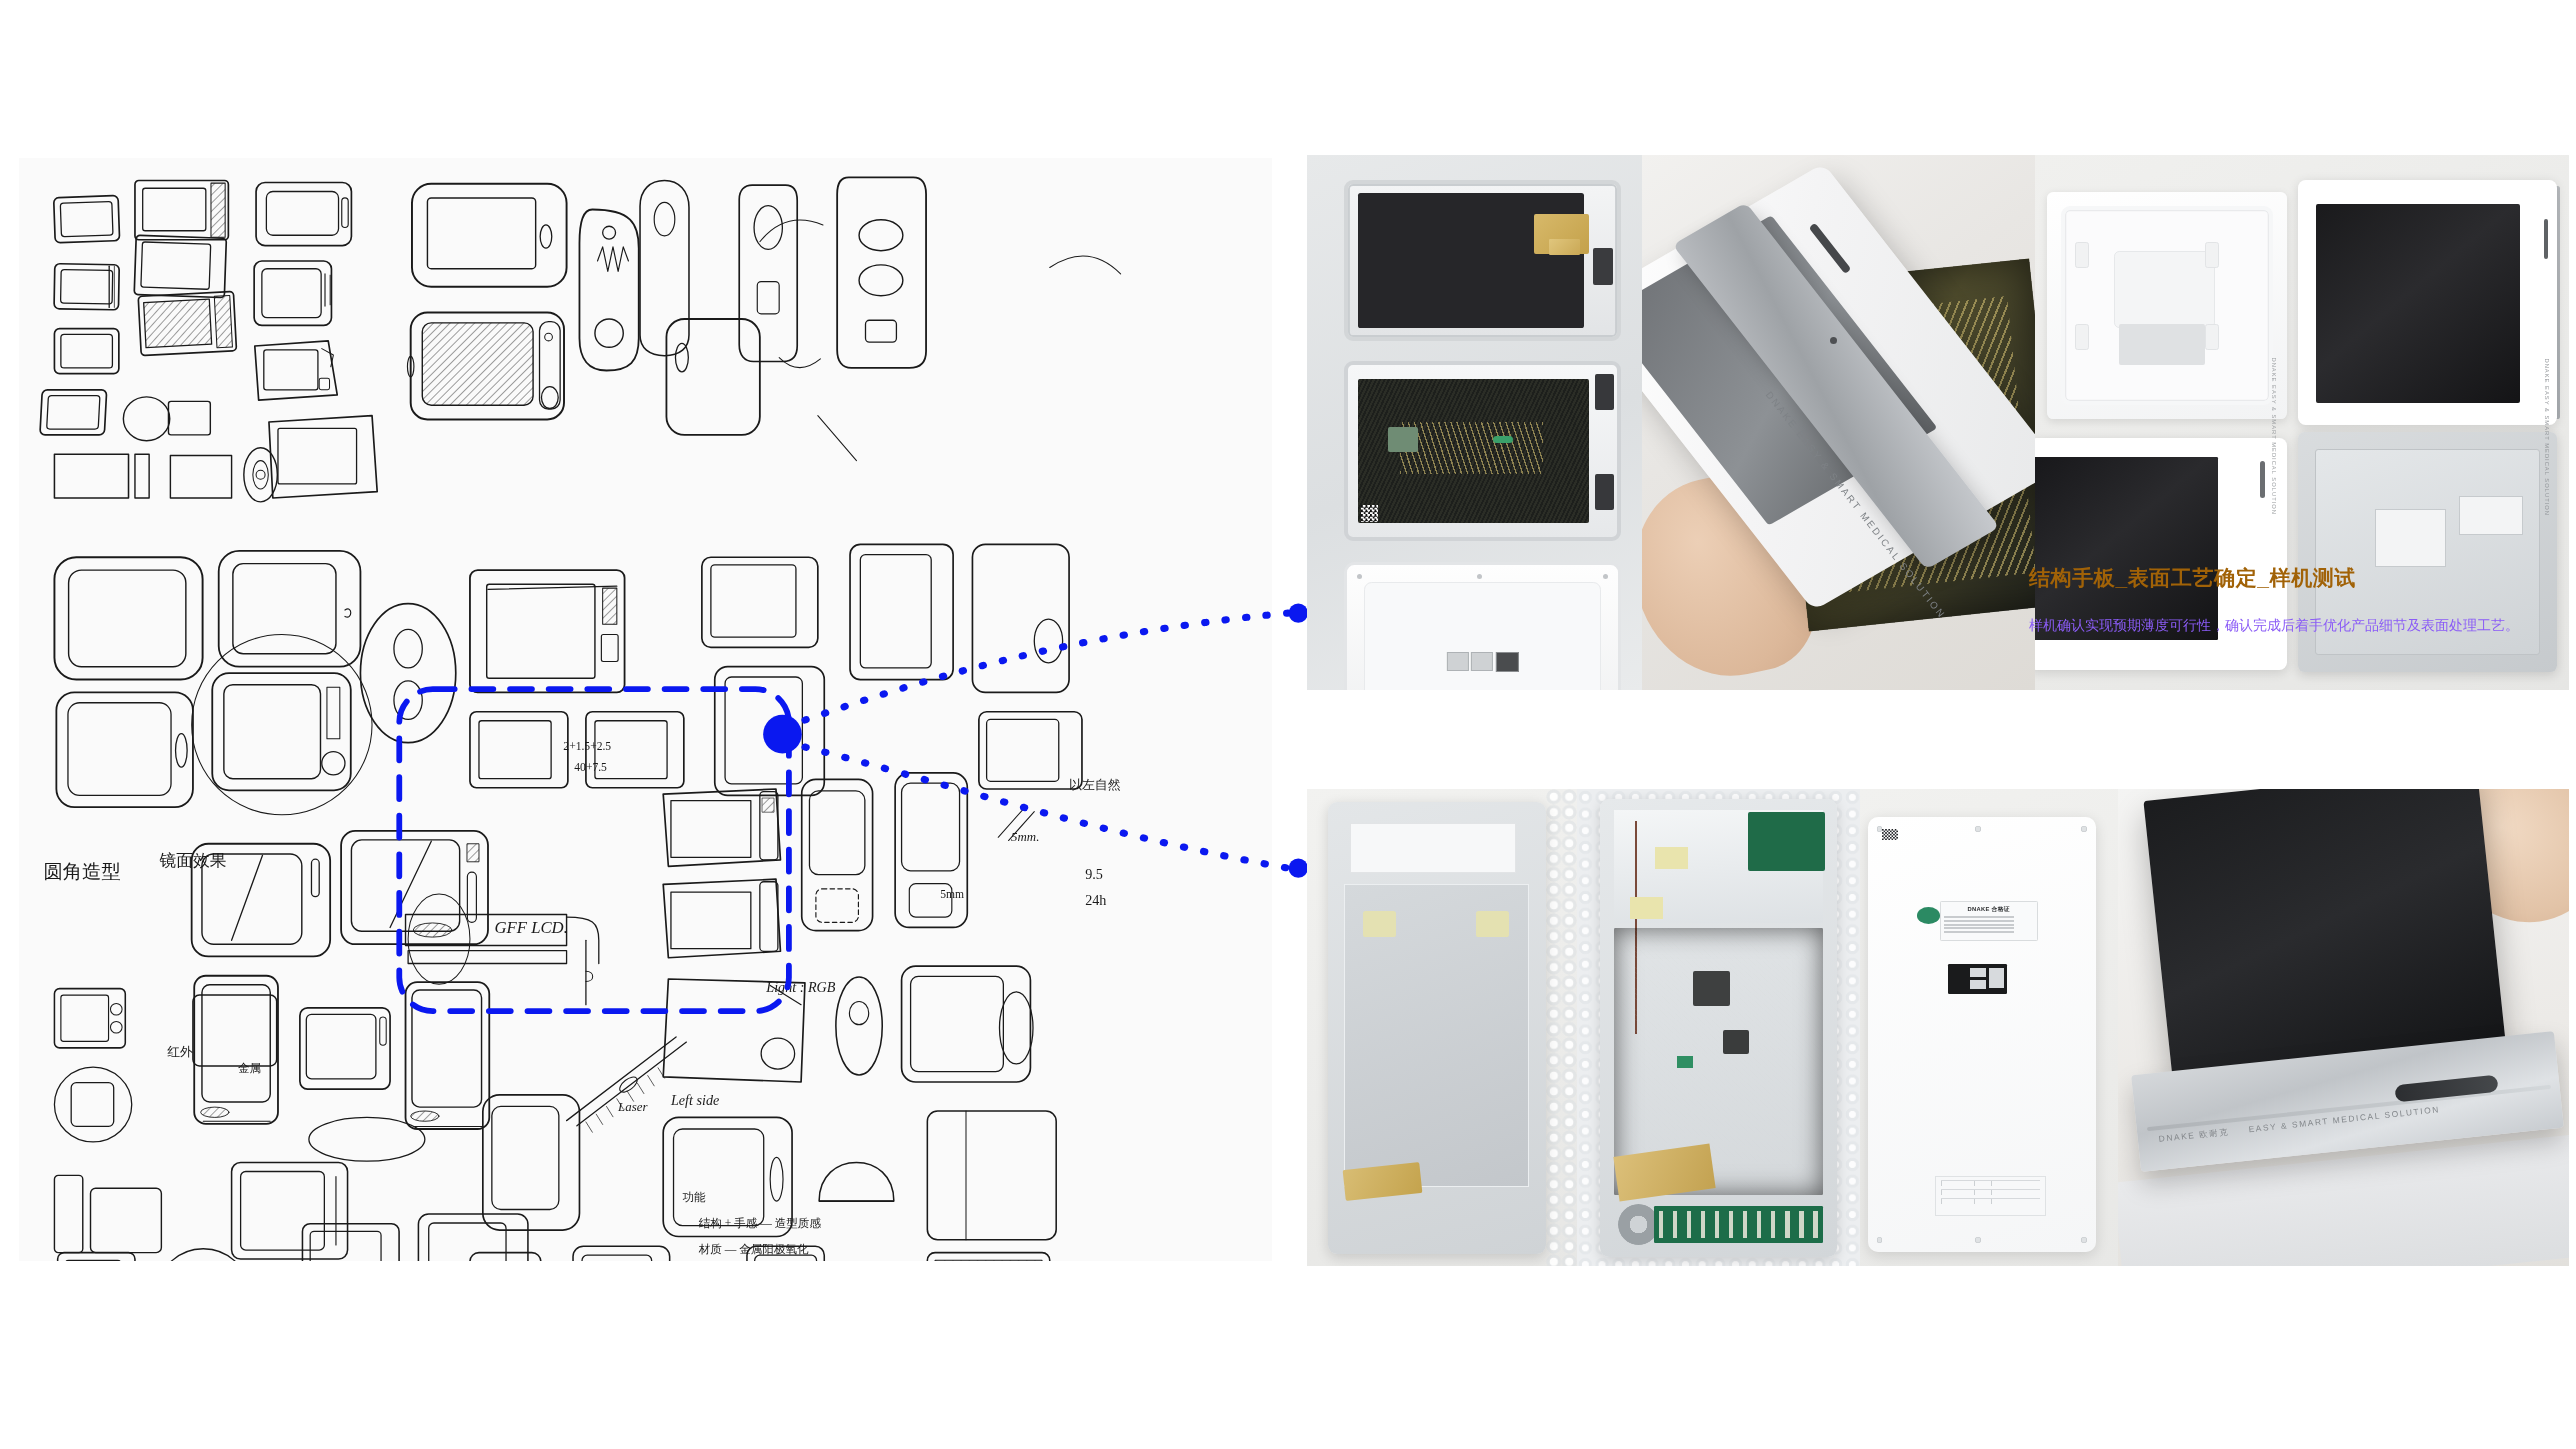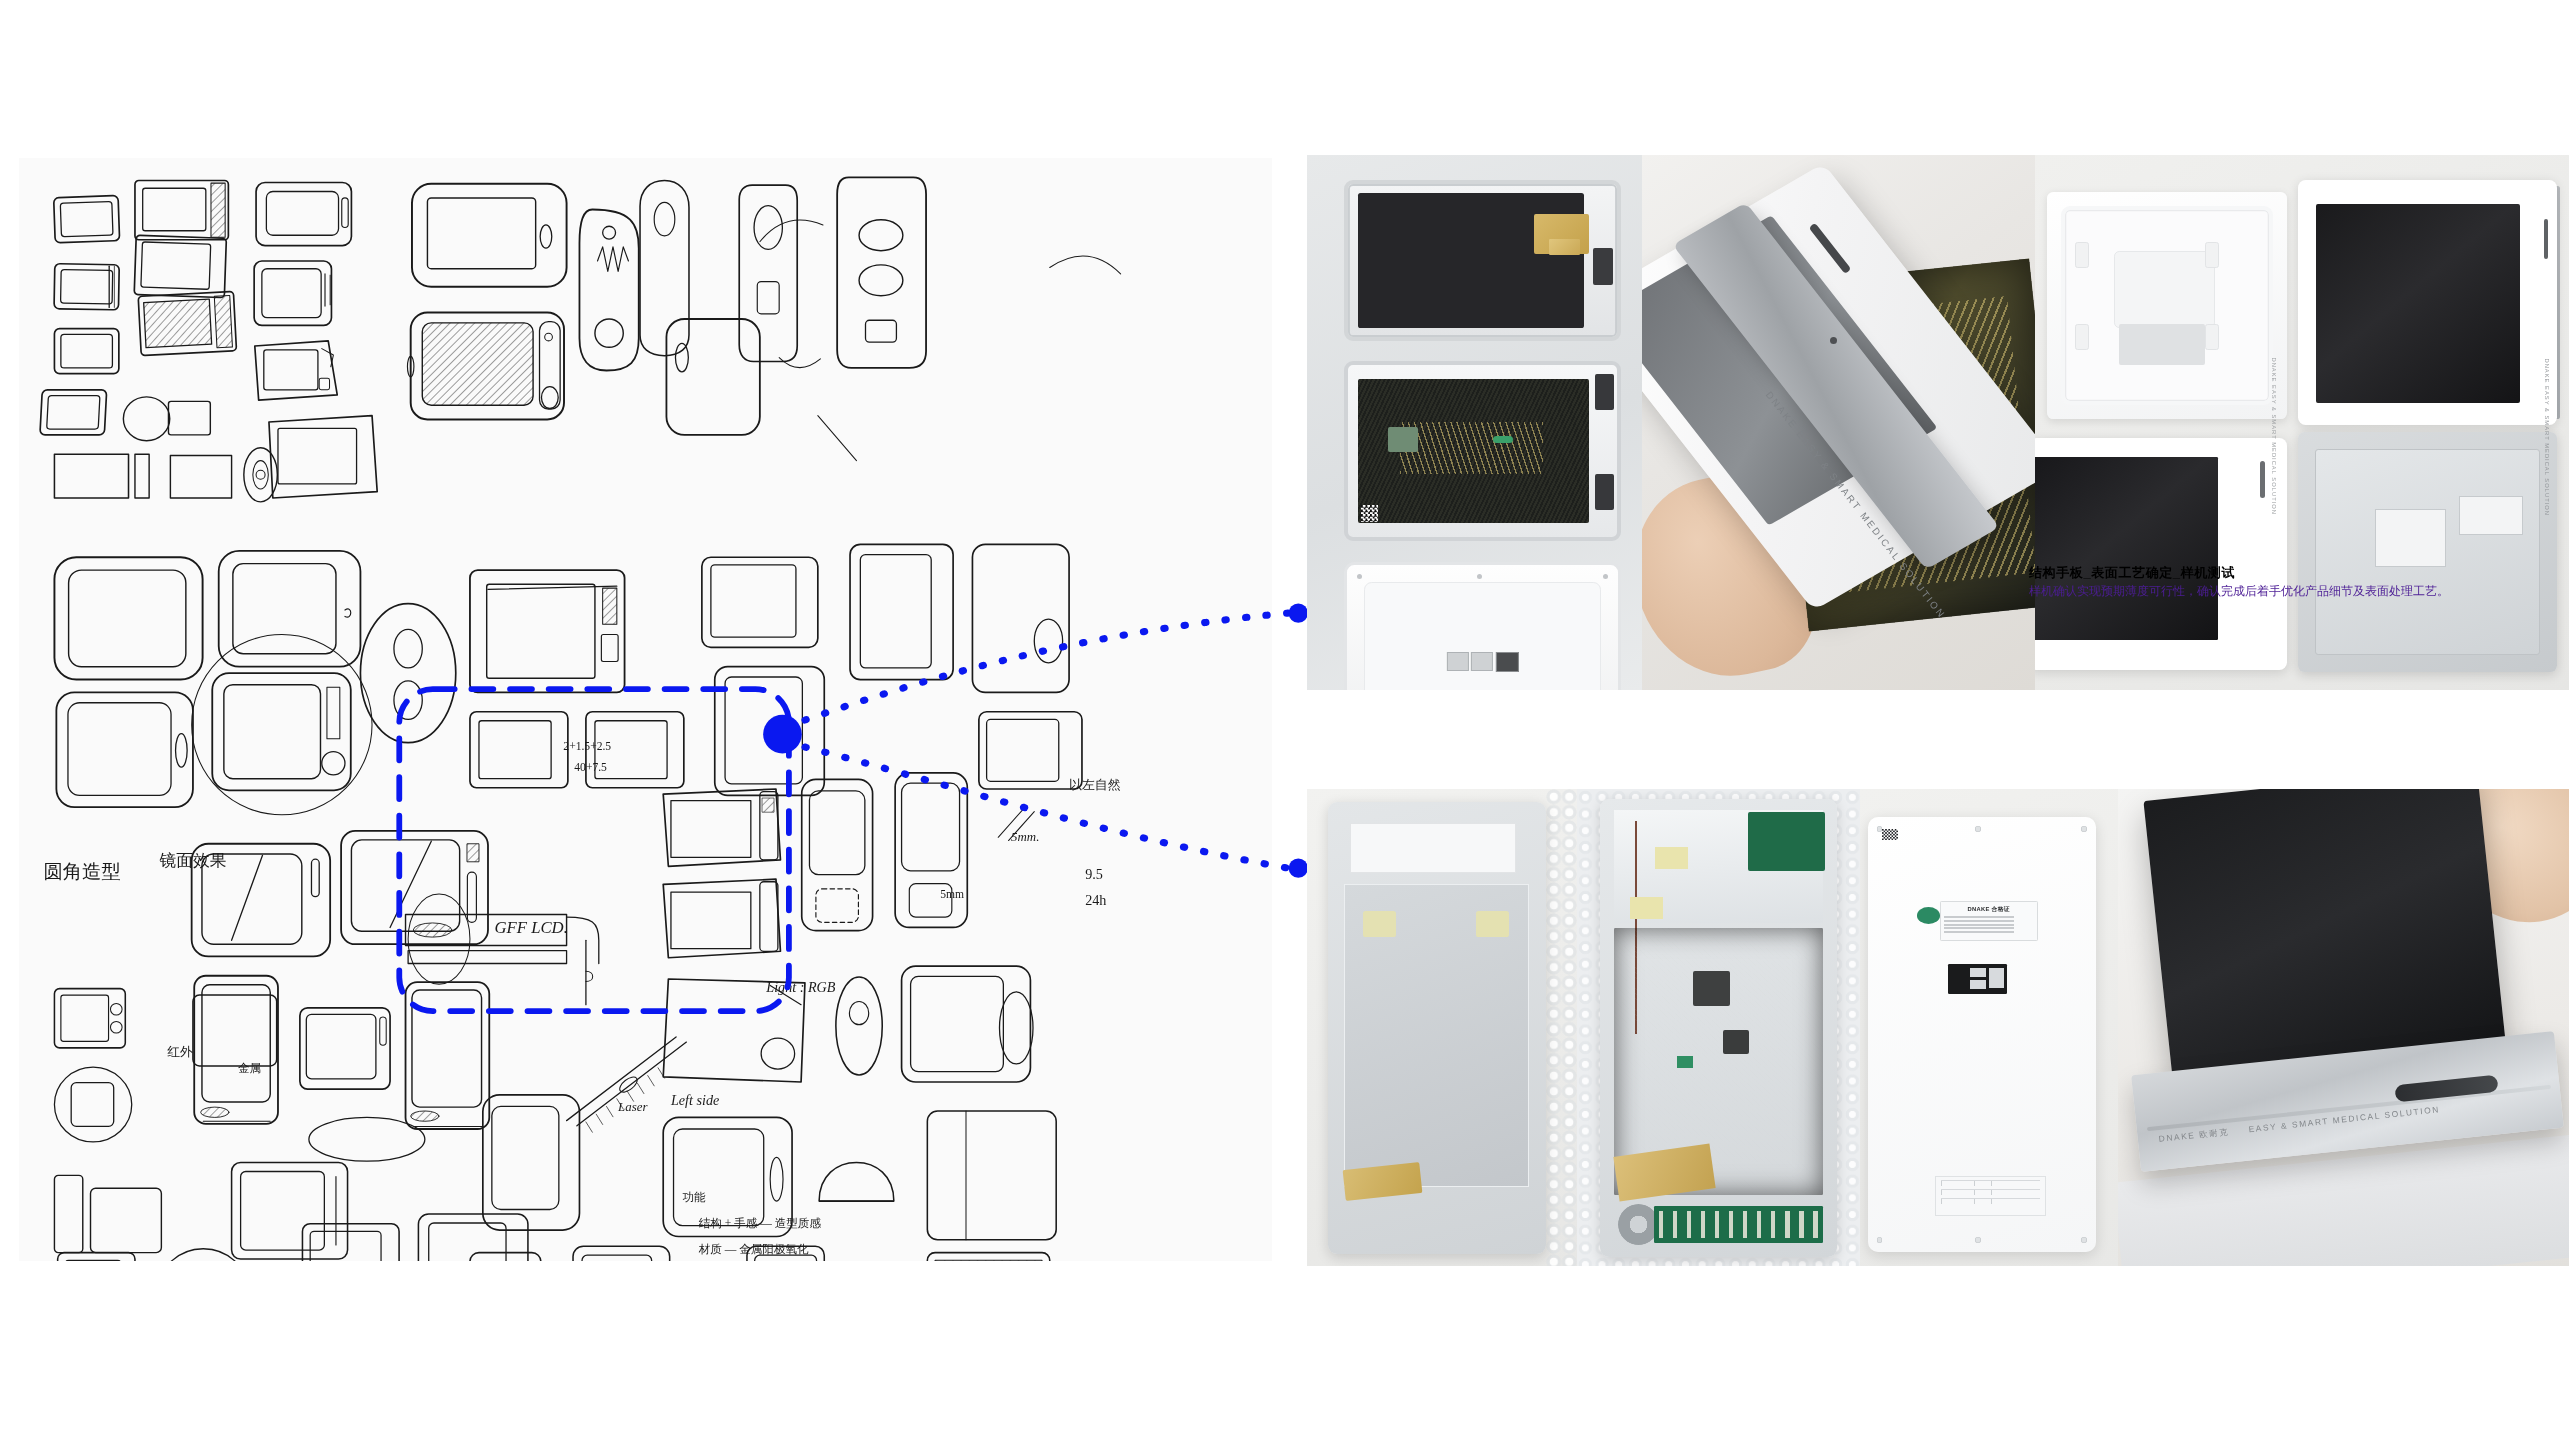--- a/index.html
+++ b/index.html
@@ -204,22 +204,22 @@
   .hero-brand { position:absolute; left:40px; top:330px; transform: rotate(-6deg);
         font-size:8.4px; letter-spacing:1.6px; color:#83878b; white-space:nowrap; }
   .hero-base { position:absolute; left:0; bottom:-13px; width:489px; height:122px;
         background: linear-gradient(180deg,#e9eaec,#dcdee0); transform: rotate(-6deg); }
   .hero-hand { position:absolute; right:-39px; top:-39px; width:180px; height:167px;
         background: radial-gradient(ellipse at 40% 50%, #f1dac4, #e2c3a7 70%, #d6b395);
         border-radius: 50% 42% 45% 55%; transform: rotate(24deg); }
 
   
   .textblock { position:absolute; left: 2029px; top: 564px; width: 515px; }
-  .tb-title { font-size: 13px; font-weight: bold; color: #000000; letter-spacing: 0.6px; }
-  .tb-body { font-size: 12px; line-height: 1.62; color: #4c1d95; }
+  .tb-title { font-size: 21px; font-weight: bold; color: #a16207; letter-spacing: 0.6px; }
+  .tb-body { margin-top: 22px; font-size: 14px; line-height: 1.62; color: #8b5cf6; }
 </style>
 </head>
 <body>
 
 <div id="board">
 
   <div class="sketch-panel">
     <svg class="sketch-svg" viewBox="0 0 1945 1713" preserveAspectRatio="none">
       <defs>
         <g id="tab">

